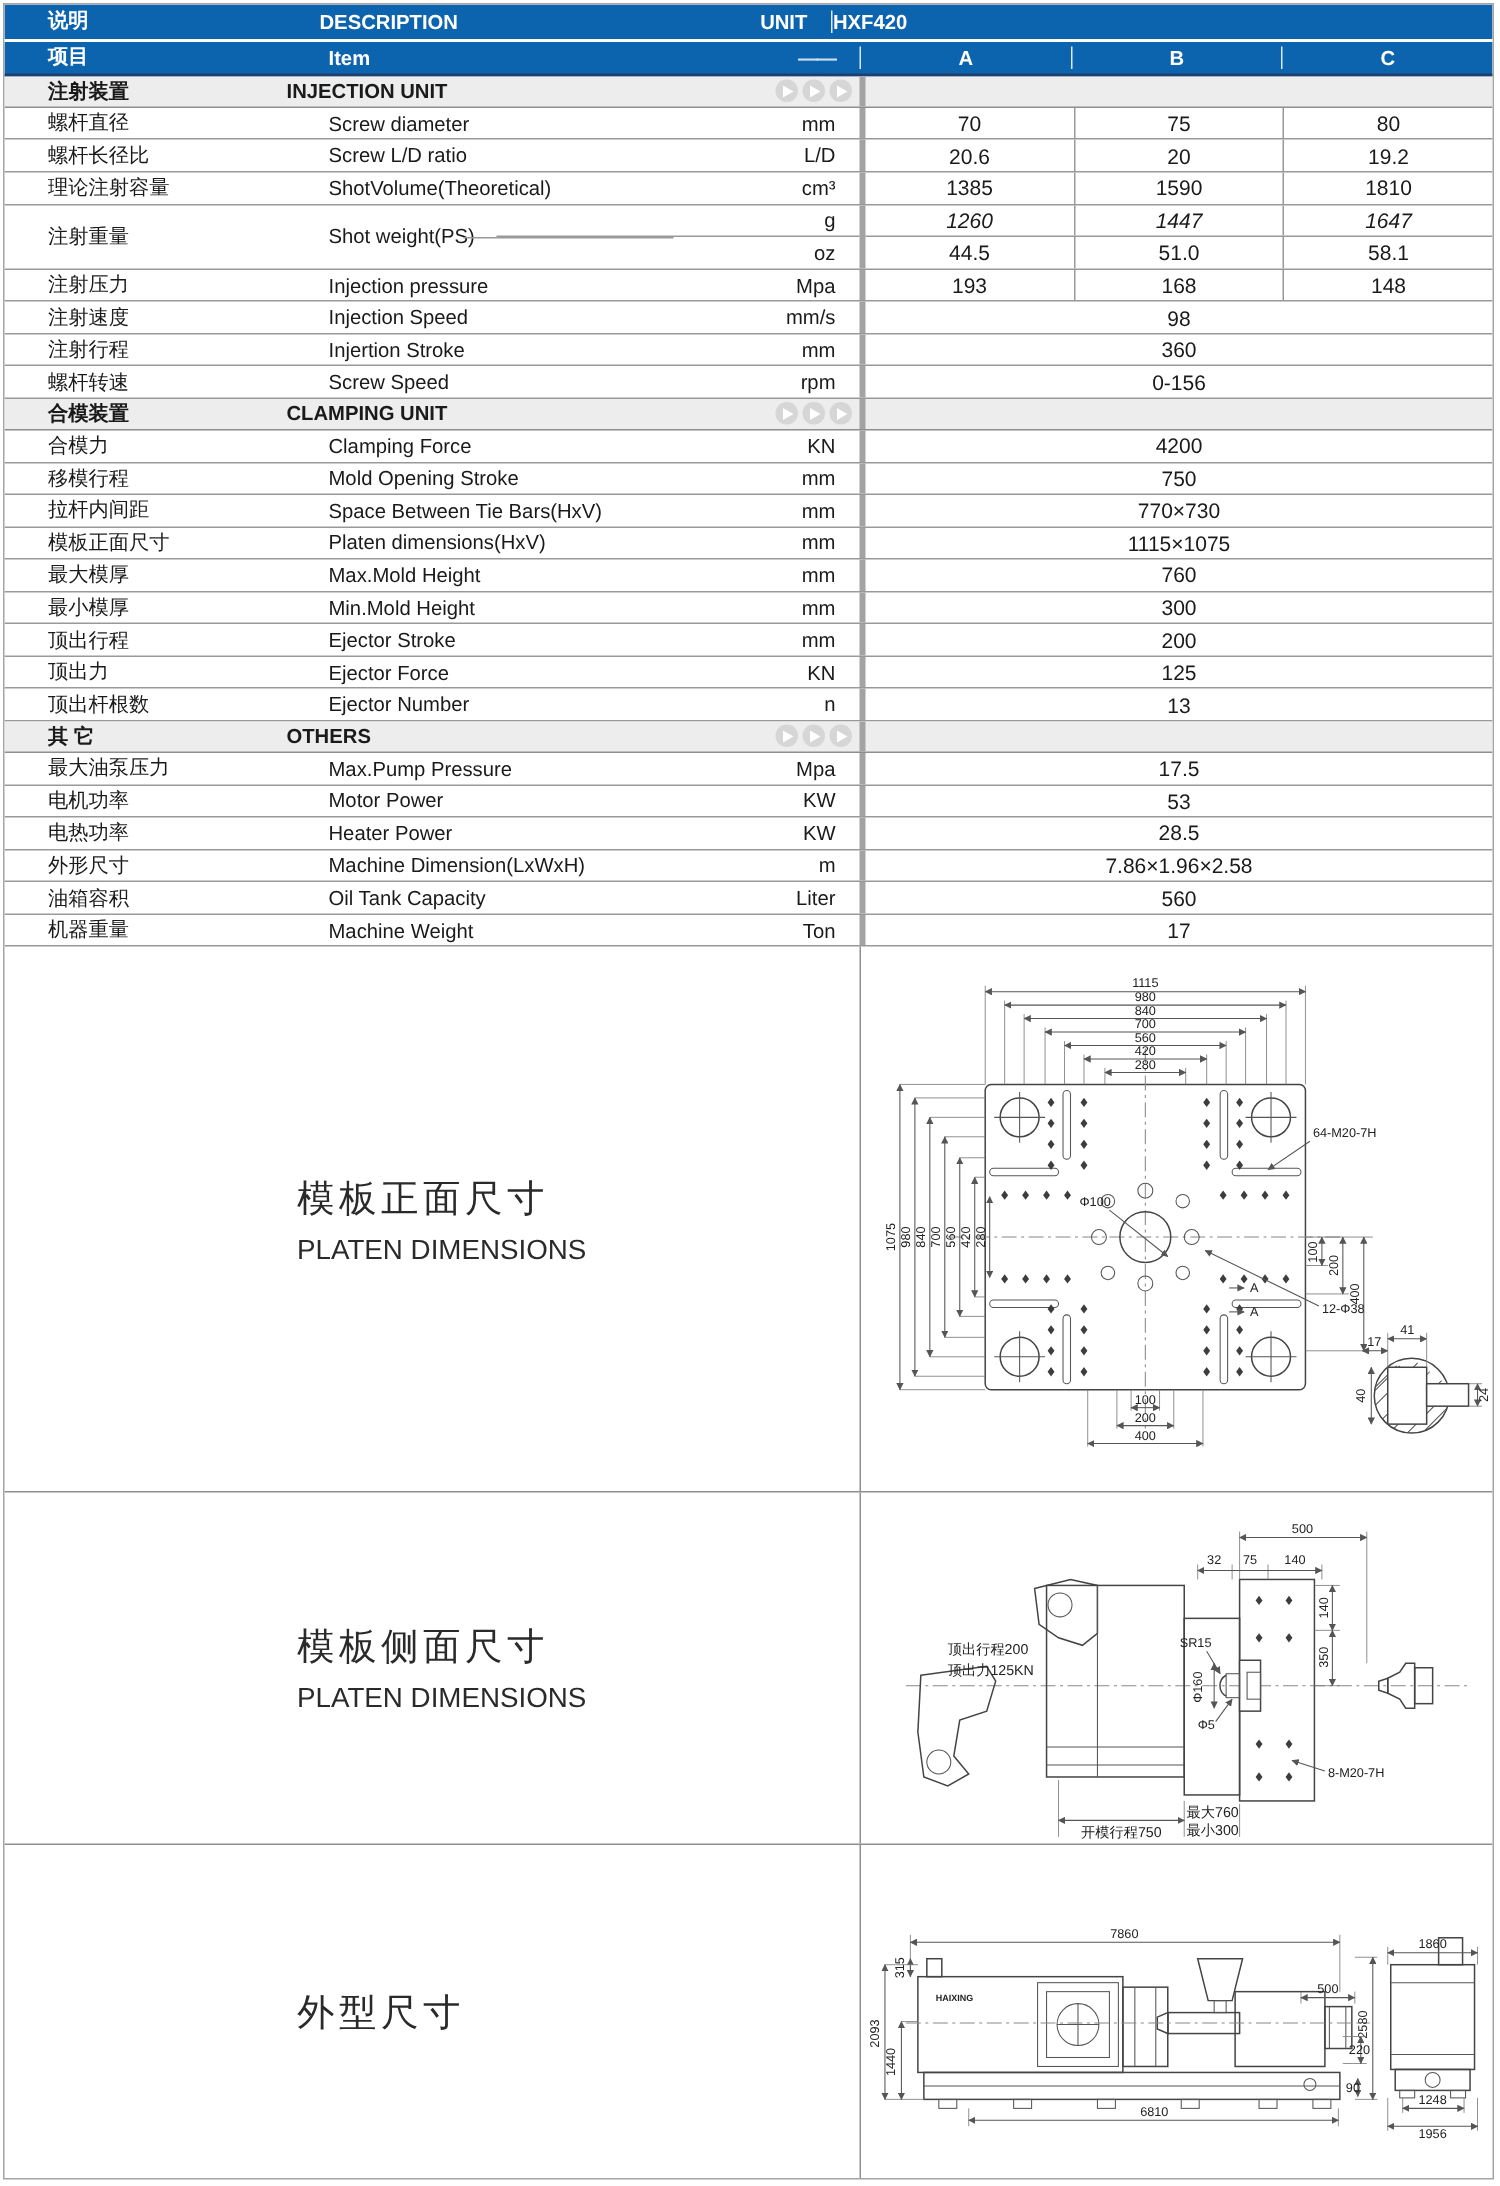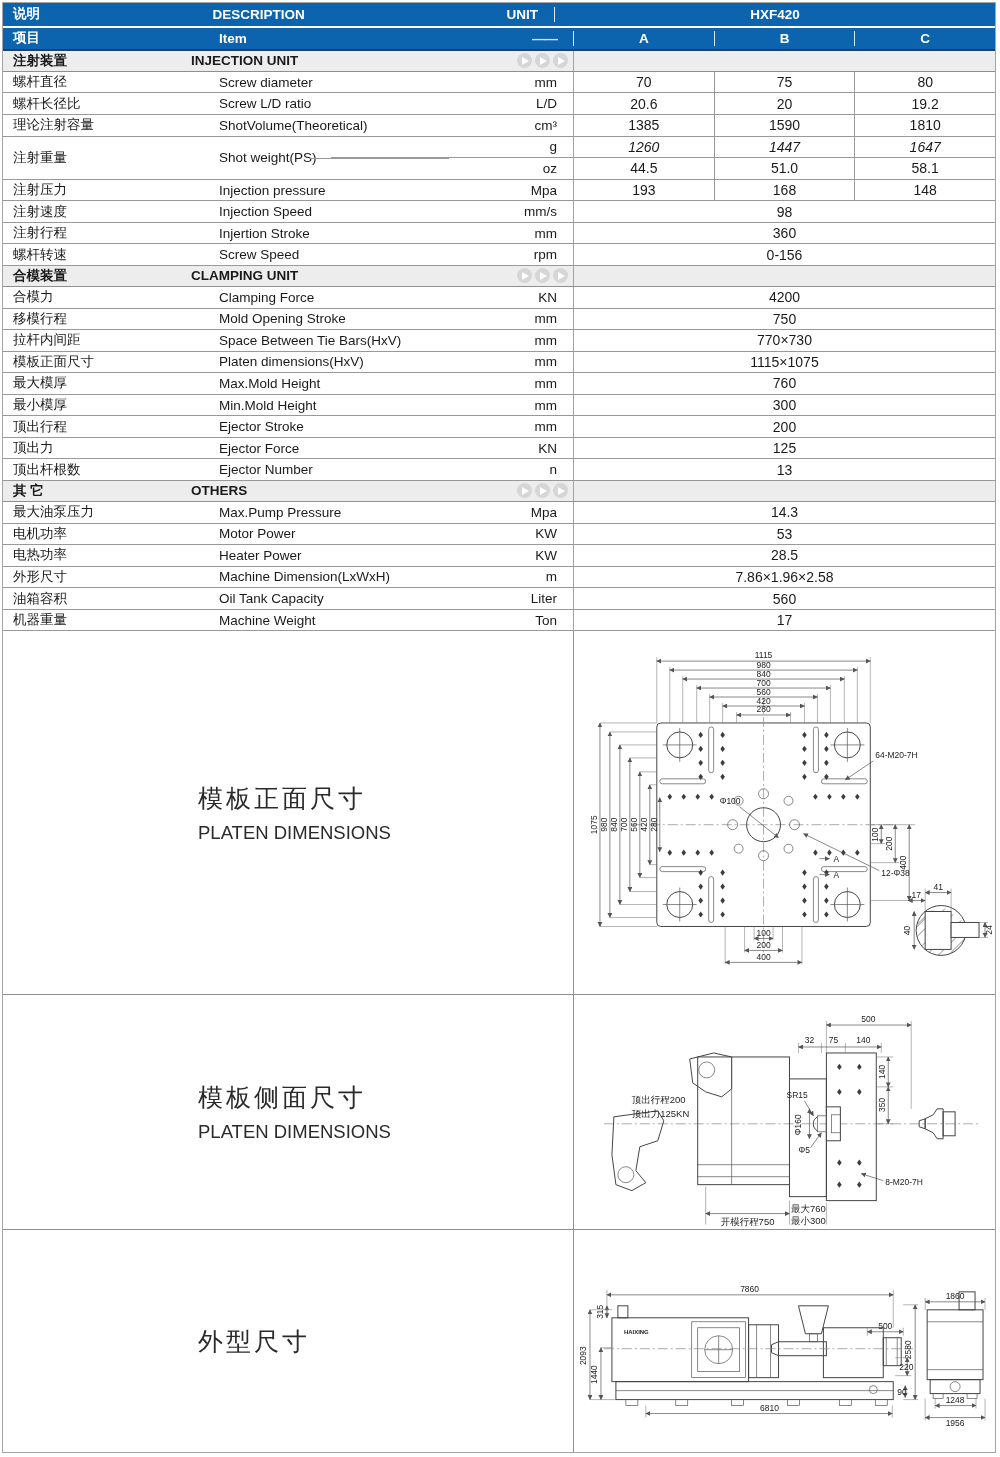--- a/index.html
+++ b/index.html
@@ -4,40 +4,40 @@
 <style>
   html,body{margin:0;padding:0;background:#fff;}
   .sheet{width:994px;height:1451px;margin:2px;border:1px solid #a4a4a4;box-sizing:border-box;
          font-family:"Liberation Sans","DejaVu Sans",sans-serif;color:#1a1a1a;
          display:flex;flex-direction:column;overflow:hidden;background:#fff;}
   
   .hd{display:flex;background:#0d64ae;color:#fff;font-weight:bold;align-items:center;font-size:13.5px;}
   .hd1{height:23px;}
   .hgap{height:2px;background:#fff;}
   .hd2{height:21px;border-bottom:2px solid #203f6e;}
-  .c1{width:188px;padding-left:10px;box-sizing:border-box;}
+  .c1{width:188px;padding-left:29px;box-sizing:border-box;}
   .c2{width:282px;box-sizing:border-box;padding-left:28px;}
   .c3{width:100px;text-align:right;padding-right:16px;box-sizing:border-box;}
-  .cvh{width:458px;text-align:center;border-left:1px solid rgba(255,255,255,.85);box-sizing:border-box;}
+  .cvh{width:458px;border-left:1px solid rgba(255,255,255,.85);box-sizing:border-box;}
   .cvh3{width:422px;display:flex;box-sizing:border-box;}
   .cvh3 span{flex:1;text-align:center;border-left:1px solid rgba(255,255,255,.85);}
   .dash{color:#cfe0f2;letter-spacing:-1px;}
   
   .sec{display:flex;height:21px;background:#ededed;border-bottom:1px solid #8f8f8f;
        align-items:center;font-weight:bold;font-size:13.5px;box-sizing:border-box;}
   .sec .secen{flex:1;}
   .chevs{display:flex;align-items:center;gap:3px;padding-right:5px;}
   .chev{width:15px;height:15px;border-radius:50%;background:#d6d6d6;display:flex;align-items:center;justify-content:center;}
   .chev::before{content:"";border-left:7px solid #fff;border-top:4.5px solid transparent;border-bottom:4.5px solid transparent;margin-left:2px;}
   .sec .cv{height:100%;}
   
   .r{display:flex;height:21.6px;border-bottom:1px solid #999;font-size:13.5px;align-items:stretch;box-sizing:border-box;}
   .r .c1,.r .c2{display:flex;align-items:center;}
   .r .c3{display:flex;align-items:center;justify-content:flex-end;}
-  .cv{width:422px;border-left:1px solid #a3a3a3;display:flex;box-sizing:border-box;}
+  .cv{width:422px;border-left:4px solid #a3a3a3;display:flex;box-sizing:border-box;}
   .v{flex:1;display:flex;align-items:center;justify-content:center;border-left:1px solid #999;font-size:14px;box-sizing:border-box;}
   .v:first-child{border-left:none;}
   .vm{flex:1;display:flex;align-items:center;justify-content:center;font-size:14px;}
   .rw{height:43.2px;position:relative;text-align:center;}
   .rw .c2{width:140px;}
   .wdash{position:absolute;left:306px;top:50%;width:140px;height:1px;background:#9a9a9a;}
   .stackc{width:242px;display:flex;flex-direction:column;box-sizing:border-box;}
   .su{flex:1;display:flex;align-items:center;justify-content:flex-end;padding-right:16px;box-sizing:border-box;}
   .su:first-child{border-bottom:1px solid #999;}
   .cvst{flex-direction:column;}
@@ -279,21 +279,21 @@
       <span class="chev"></span>
     </div>
     <div class="cv"></div>
   </div>
 
   <div class="r">
     <div class="c1">最大油泵压力</div>
     <div class="c2">Max.Pump Pressure</div>
     <div class="c3">Mpa</div>
     <div class="cv">
-        <div class="vm">14.3</div>
+        <div class="vm">17.5</div>
       </div>
   </div>
   <div class="r">
     <div class="c1">电机功率</div>
     <div class="c2">Motor Power</div>
     <div class="c3">KW</div>
     <div class="cv">
         <div class="vm">53</div>
       </div>
   </div>

